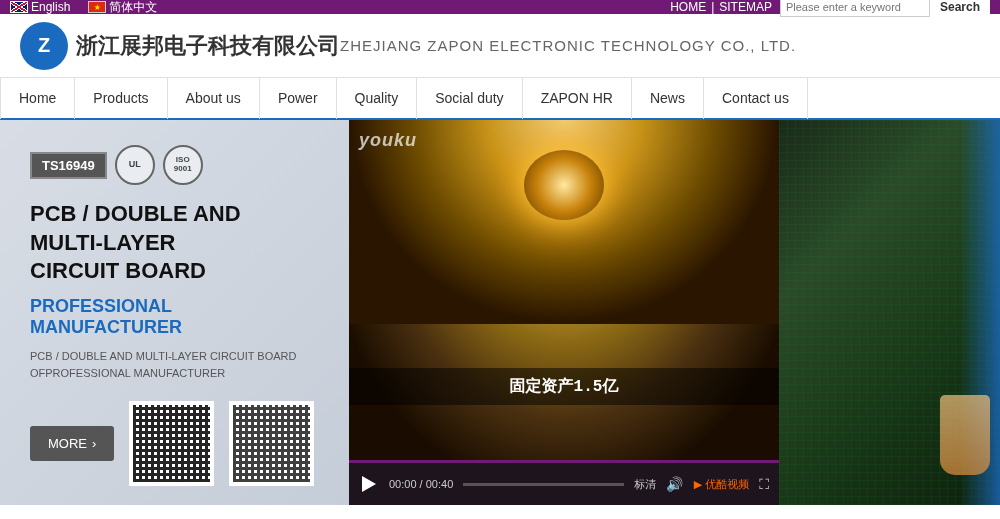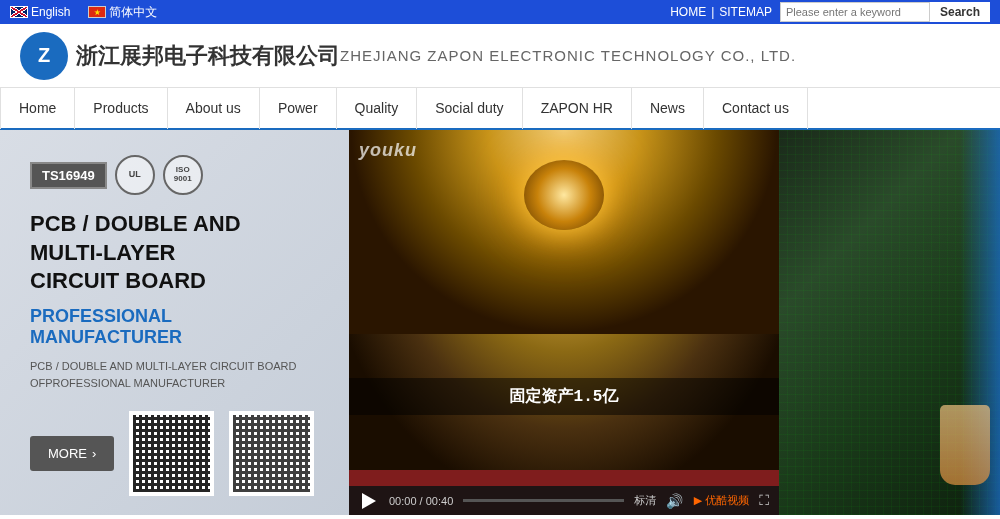--- a/index.html
+++ b/index.html
@@ -1,21 +1,21 @@
 <!DOCTYPE html>
 <html><head>
   <meta charset="utf-8">
   <style>
     * { margin: 0; padding: 0; box-sizing: border-box; }
     body { font-family: Arial, sans-serif; width: 1000px; height: 519px; overflow: hidden; background: #fff; }
 
     
     .top-bar {
-      background: #1d4ed8;
-      height: 24px;
+      background: #701a75;
+      height: 14px;
       display: flex;
       align-items: center;
       justify-content: space-between;
       padding: 0 10px;
     }
     .top-bar-left { display: flex; align-items: center; gap: 8px; }
     .lang-item { display: flex; align-items: center; gap: 3px; color: #fff; font-size: 12px; cursor: pointer; }
     .flag-uk { width: 18px; height: 12px; background: #012169; border: 1px solid #fff; position: relative; display: inline-block; }
     .flag-uk::before { content: ''; position: absolute; width: 100%; height: 100%; background: linear-gradient(to bottom right, transparent 45%, #c8102e 45%, #c8102e 55%, transparent 55%), linear-gradient(to bottom left, transparent 45%, #c8102e 45%, #c8102e 55%, transparent 55%), linear-gradient(to bottom right, transparent 40%, #fff 40%, #fff 60%, transparent 60%), linear-gradient(to bottom left, transparent 40%, #fff 40%, #fff 60%, transparent 60%); }
     .flag-cn { width: 18px; height: 12px; background: #de2910; display: inline-block; border: 1px solid #ccc; font-size: 8px; text-align: center; line-height: 12px; color: #ffde00; }
@@ -156,21 +156,21 @@
       background: 
         repeating-linear-gradient(0deg, #000 0px, #000 3px, transparent 3px, transparent 6px),
         repeating-linear-gradient(90deg, #000 0px, #000 3px, transparent 3px, transparent 6px);
       opacity: 0.85;
     }
 
     
     .video-panel {
       width: 430px;
       position: relative;
-      background: #7f1d1d;
+      background: #701a75;
       overflow: hidden;
     }
     
     .room-scene {
       width: 100%;
       height: calc(100% - 45px);
       position: relative;
       background: radial-gradient(ellipse at 50% 20%, #f5e6c0 0%, #d4a843 20%, #8b6914 40%, #4a3010 60%, #1a0d00 80%);
       overflow: hidden;
     }
@@ -223,21 +223,21 @@
       font-size: 16px;
       font-weight: bold;
       font-family: Liberation Mono, monospace;
     }
     
     .video-controls {
       position: absolute;
       bottom: 0;
       left: 0;
       right: 0;
-      height: 29px;
+      height: 42px;
       background: rgba(20,20,20,0.9);
       display: flex;
       align-items: center;
       padding: 0 10px;
       gap: 10px;
     }
     .play-btn {
       width: 20px;
       height: 20px;
       display: flex;

